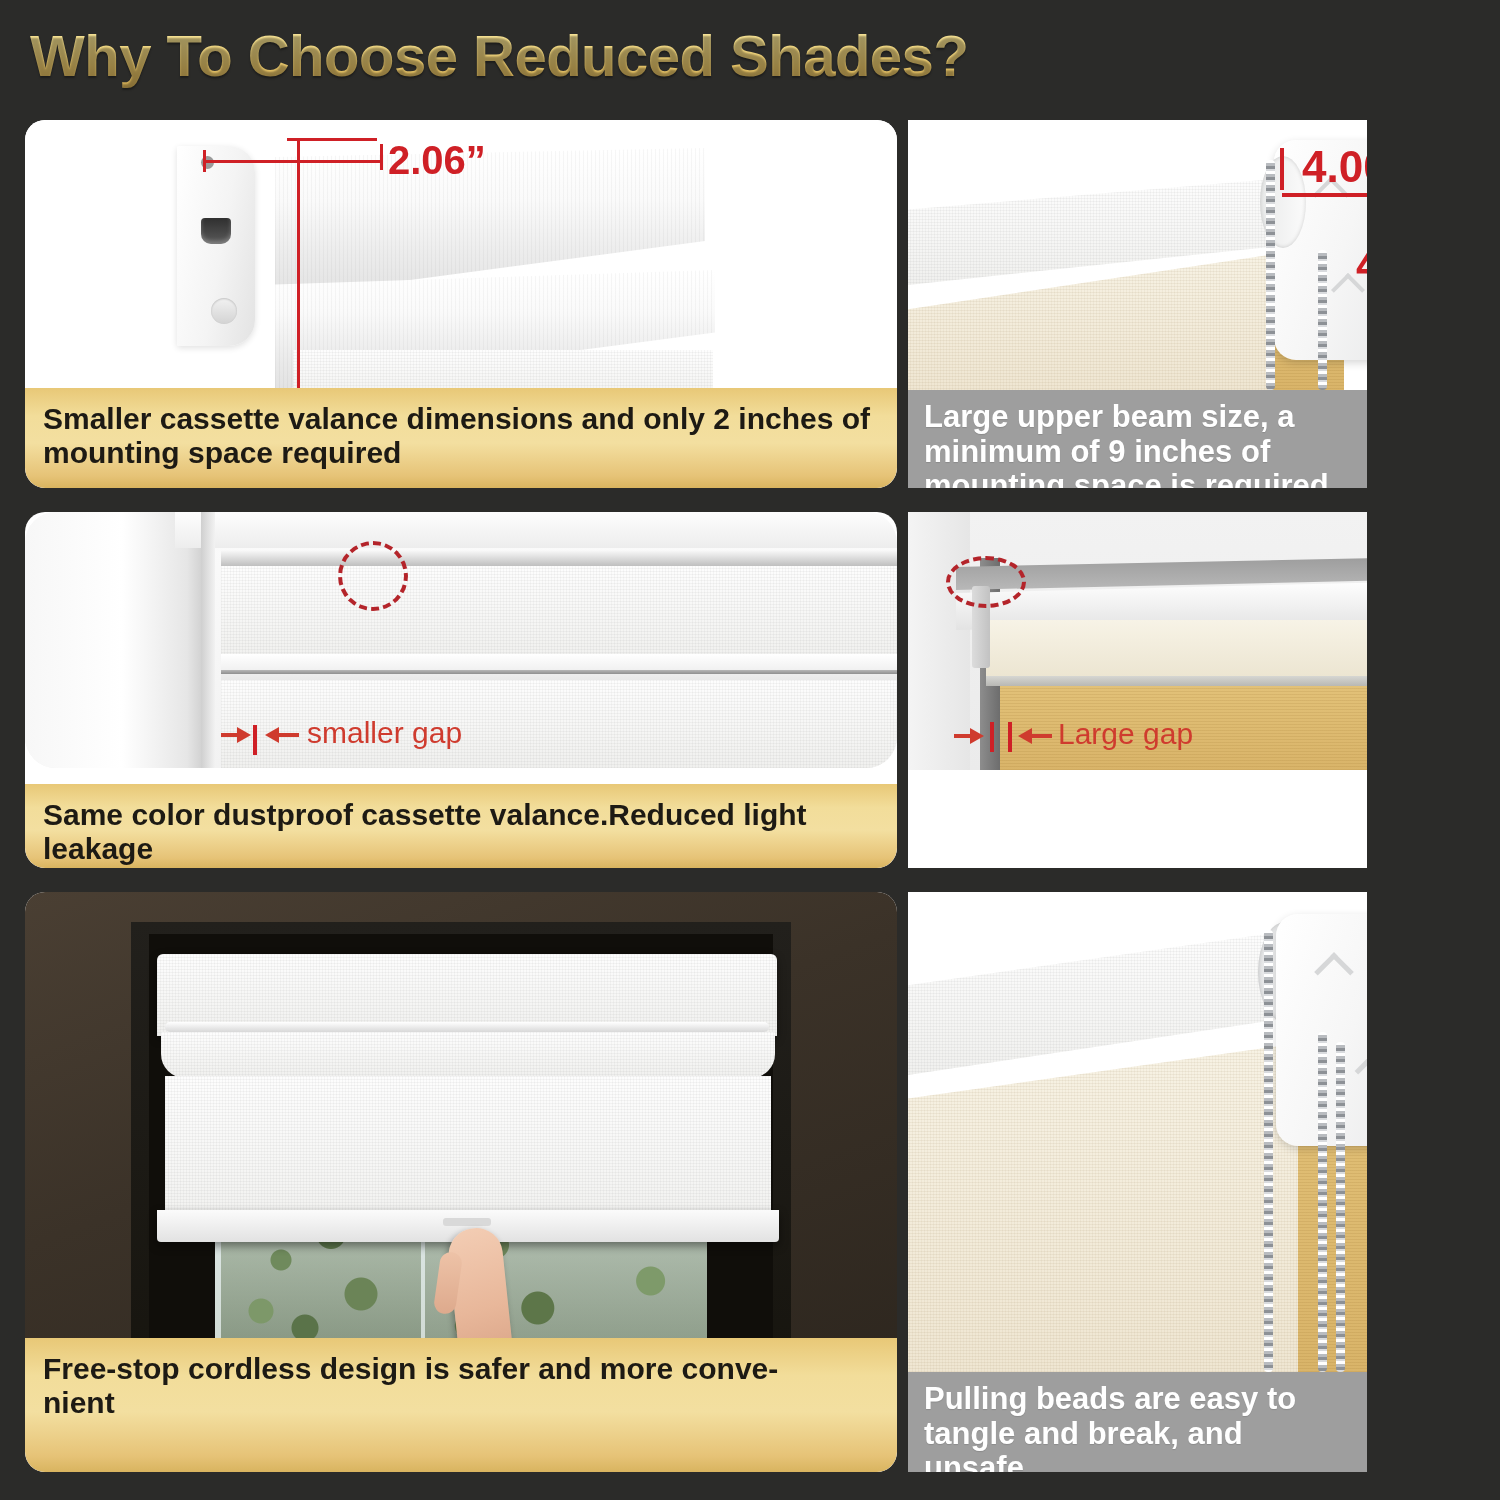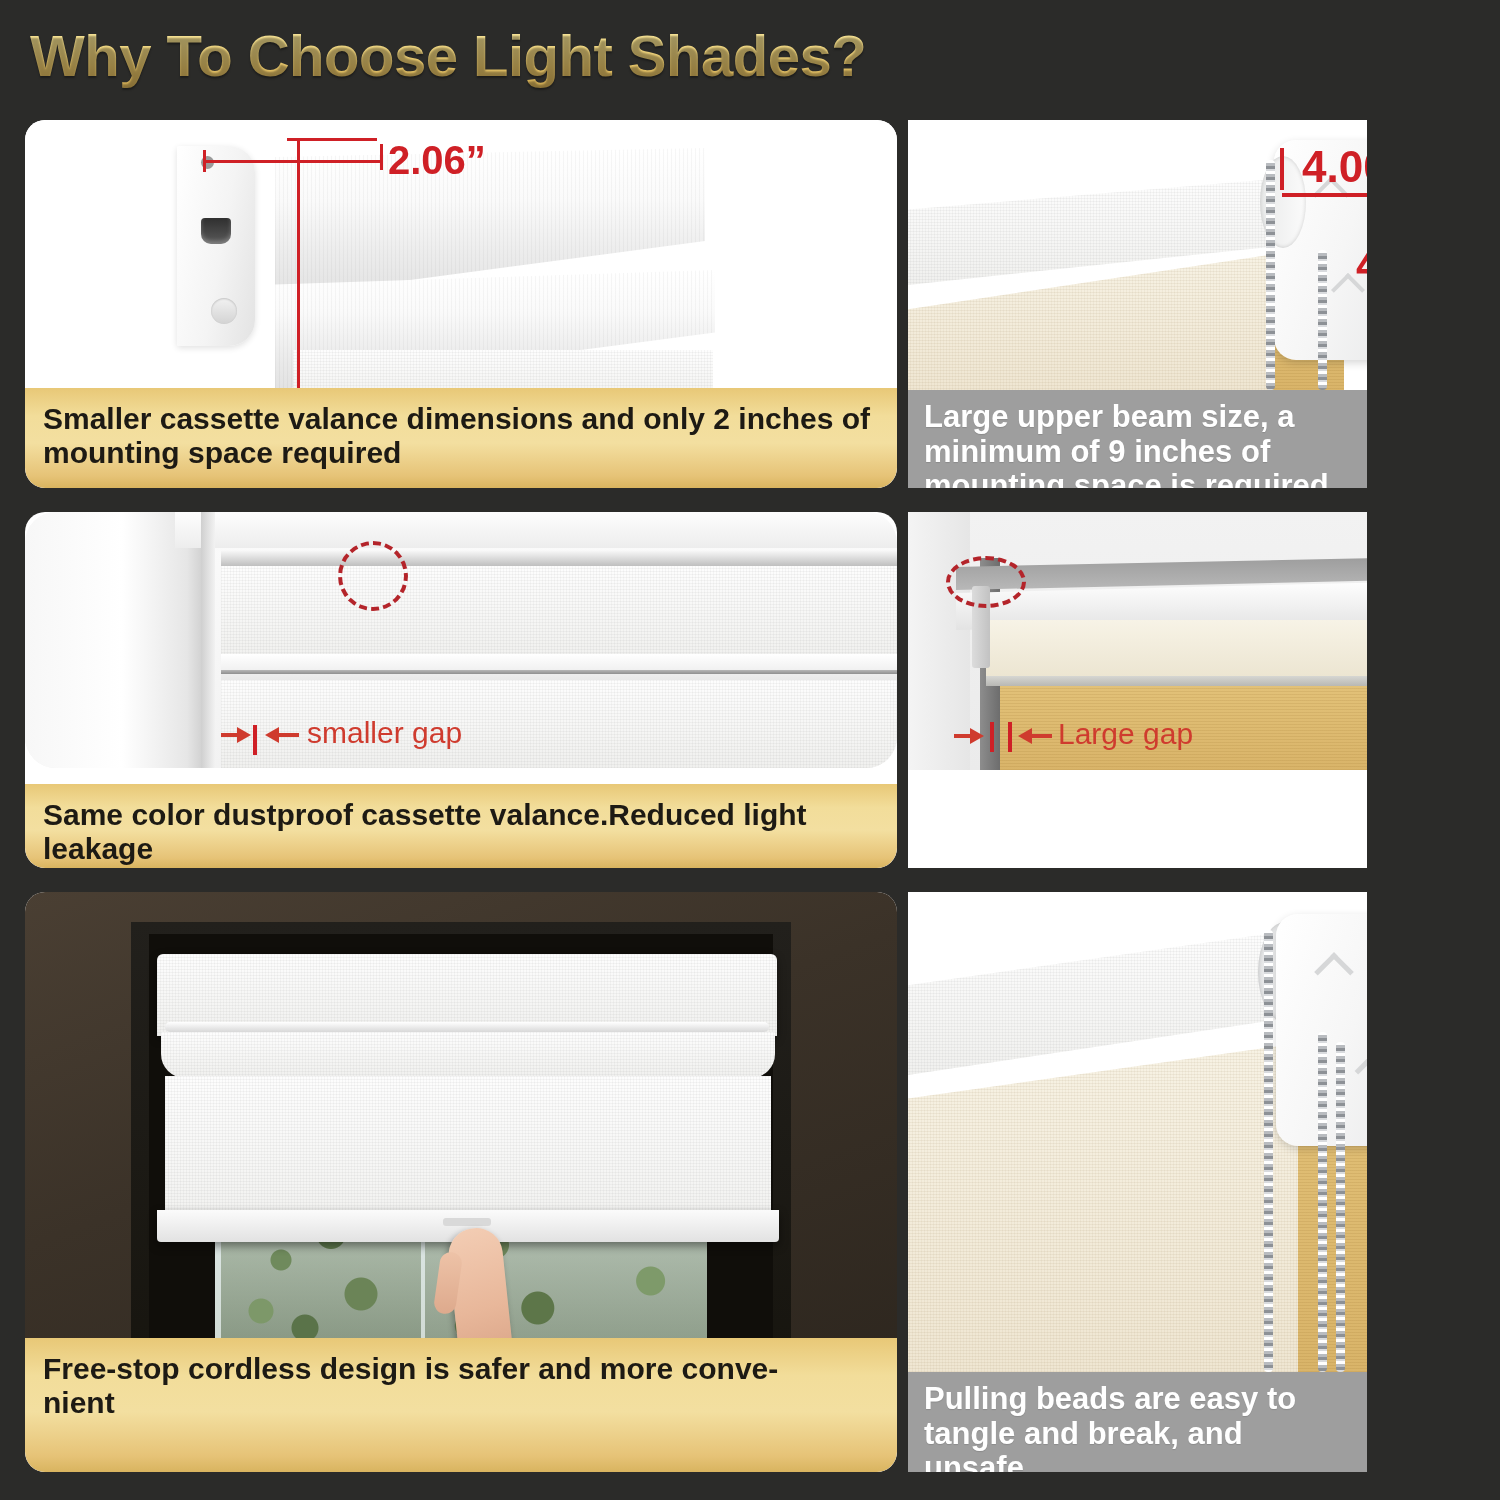--- a/index.html
+++ b/index.html
@@ -100,21 +100,21 @@
 
   
   .dash-circle {
     position:absolute; border:4px dashed #b4242a; border-radius:50%;
   }
 </style>
 </head>
 <body>
 
 <div id="title-bar">
-  <div id="page-title">Why To Choose Light Shades?</div>
+  <div id="page-title">Why To Choose Reduced Shades?</div>
 </div>
 
 <div class="panel good pl r1">
 
   <div class="photo" style="height:268px;">
     <div id="p1-art">
 
       <div class="cassette-body" style="left:250px; top:28px; width:430px; height:150px;
                clip-path:polygon(0 6%, 100% 0%, 100% 62%, 0 100%);"></div>
       <div class="cassette-body" style="left:250px; top:150px; width:440px; height:120px;

